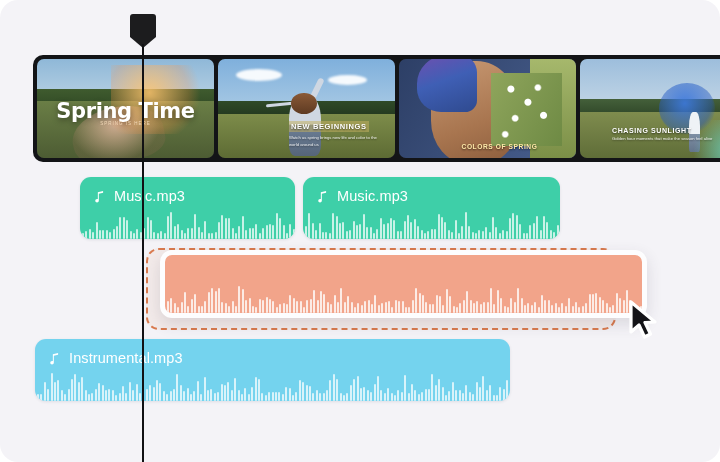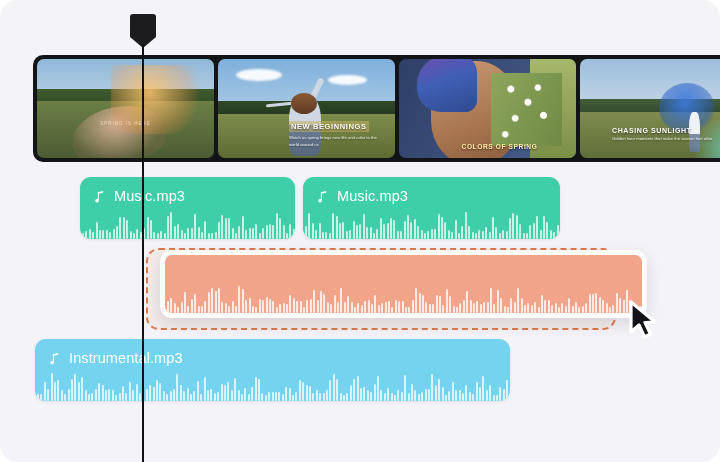--- a/index.html
+++ b/index.html
@@ -160,20 +160,21 @@
 <div id="app">
 
   <div id="video-track">
 
     <div class="vclip" id="clip1">
       <div class="sky"></div>
       <div class="trees"></div>
       <div class="ground"></div>
       <div class="hand"></div>
       <div class="glow"></div>
+      <div class="title">Spring Time</div>
       <div class="sub">SPRING IS HERE</div>
     </div>
 
     <div class="vclip" id="clip2">
       <div class="sky"></div>
       <div class="cloud" style="left:10%;top:10%;width:26%;height:12%;"></div>
       <div class="cloud" style="left:62%;top:16%;width:22%;height:10%;"></div>
       <div class="trees"></div>
       <div class="ground"></div>
       <div class="armR"></div>

